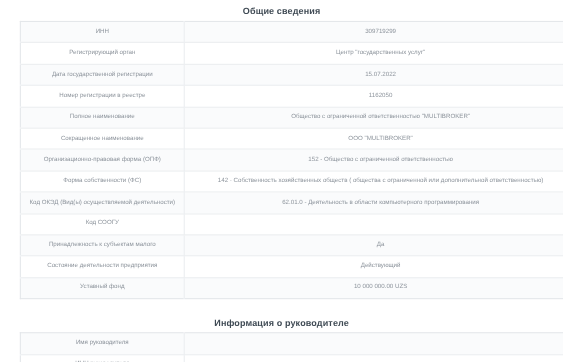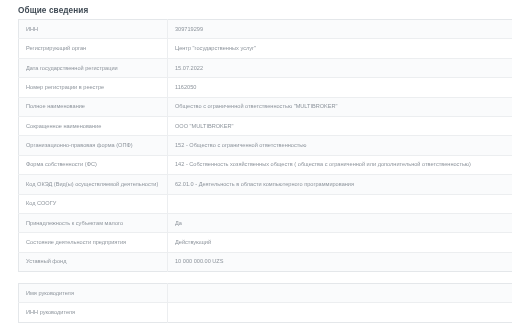--- a/index.html
+++ b/index.html
@@ -15,20 +15,21 @@
     color: #3c4043;
     overflow: hidden;
   }
 
   .page {
     position: relative;
     width: 512px;
     height: 329px;
     box-sizing: border-box;
     padding: 0;
+    text-align: center;
   }
 
   .section {
     margin: 0 18px;
   }
 
   .section-title {
     font-size: 8.2px;
     font-weight: 700;
     color: #3f4a54;
@@ -152,20 +153,21 @@
           <td class="col-label">Уставный фонд</td>
           <td class="col-value">10 000 000.00 UZS</td>
         </tr>
       </tbody>
     </table>
   </div>
 
   <div class="gap"></div>
 
   <div class="section">
+    <div class="section-title">Информация о руководителе</div>
     <table class="info-table">
       <tbody>
         <tr class="row-odd">
           <td class="col-label">Имя руководителя</td>
           <td class="col-value empty-cell"></td>
         </tr>
         <tr class="row-even">
           <td class="col-label">ИНН руководителя</td>
           <td class="col-value empty-cell"></td>
         </tr>

